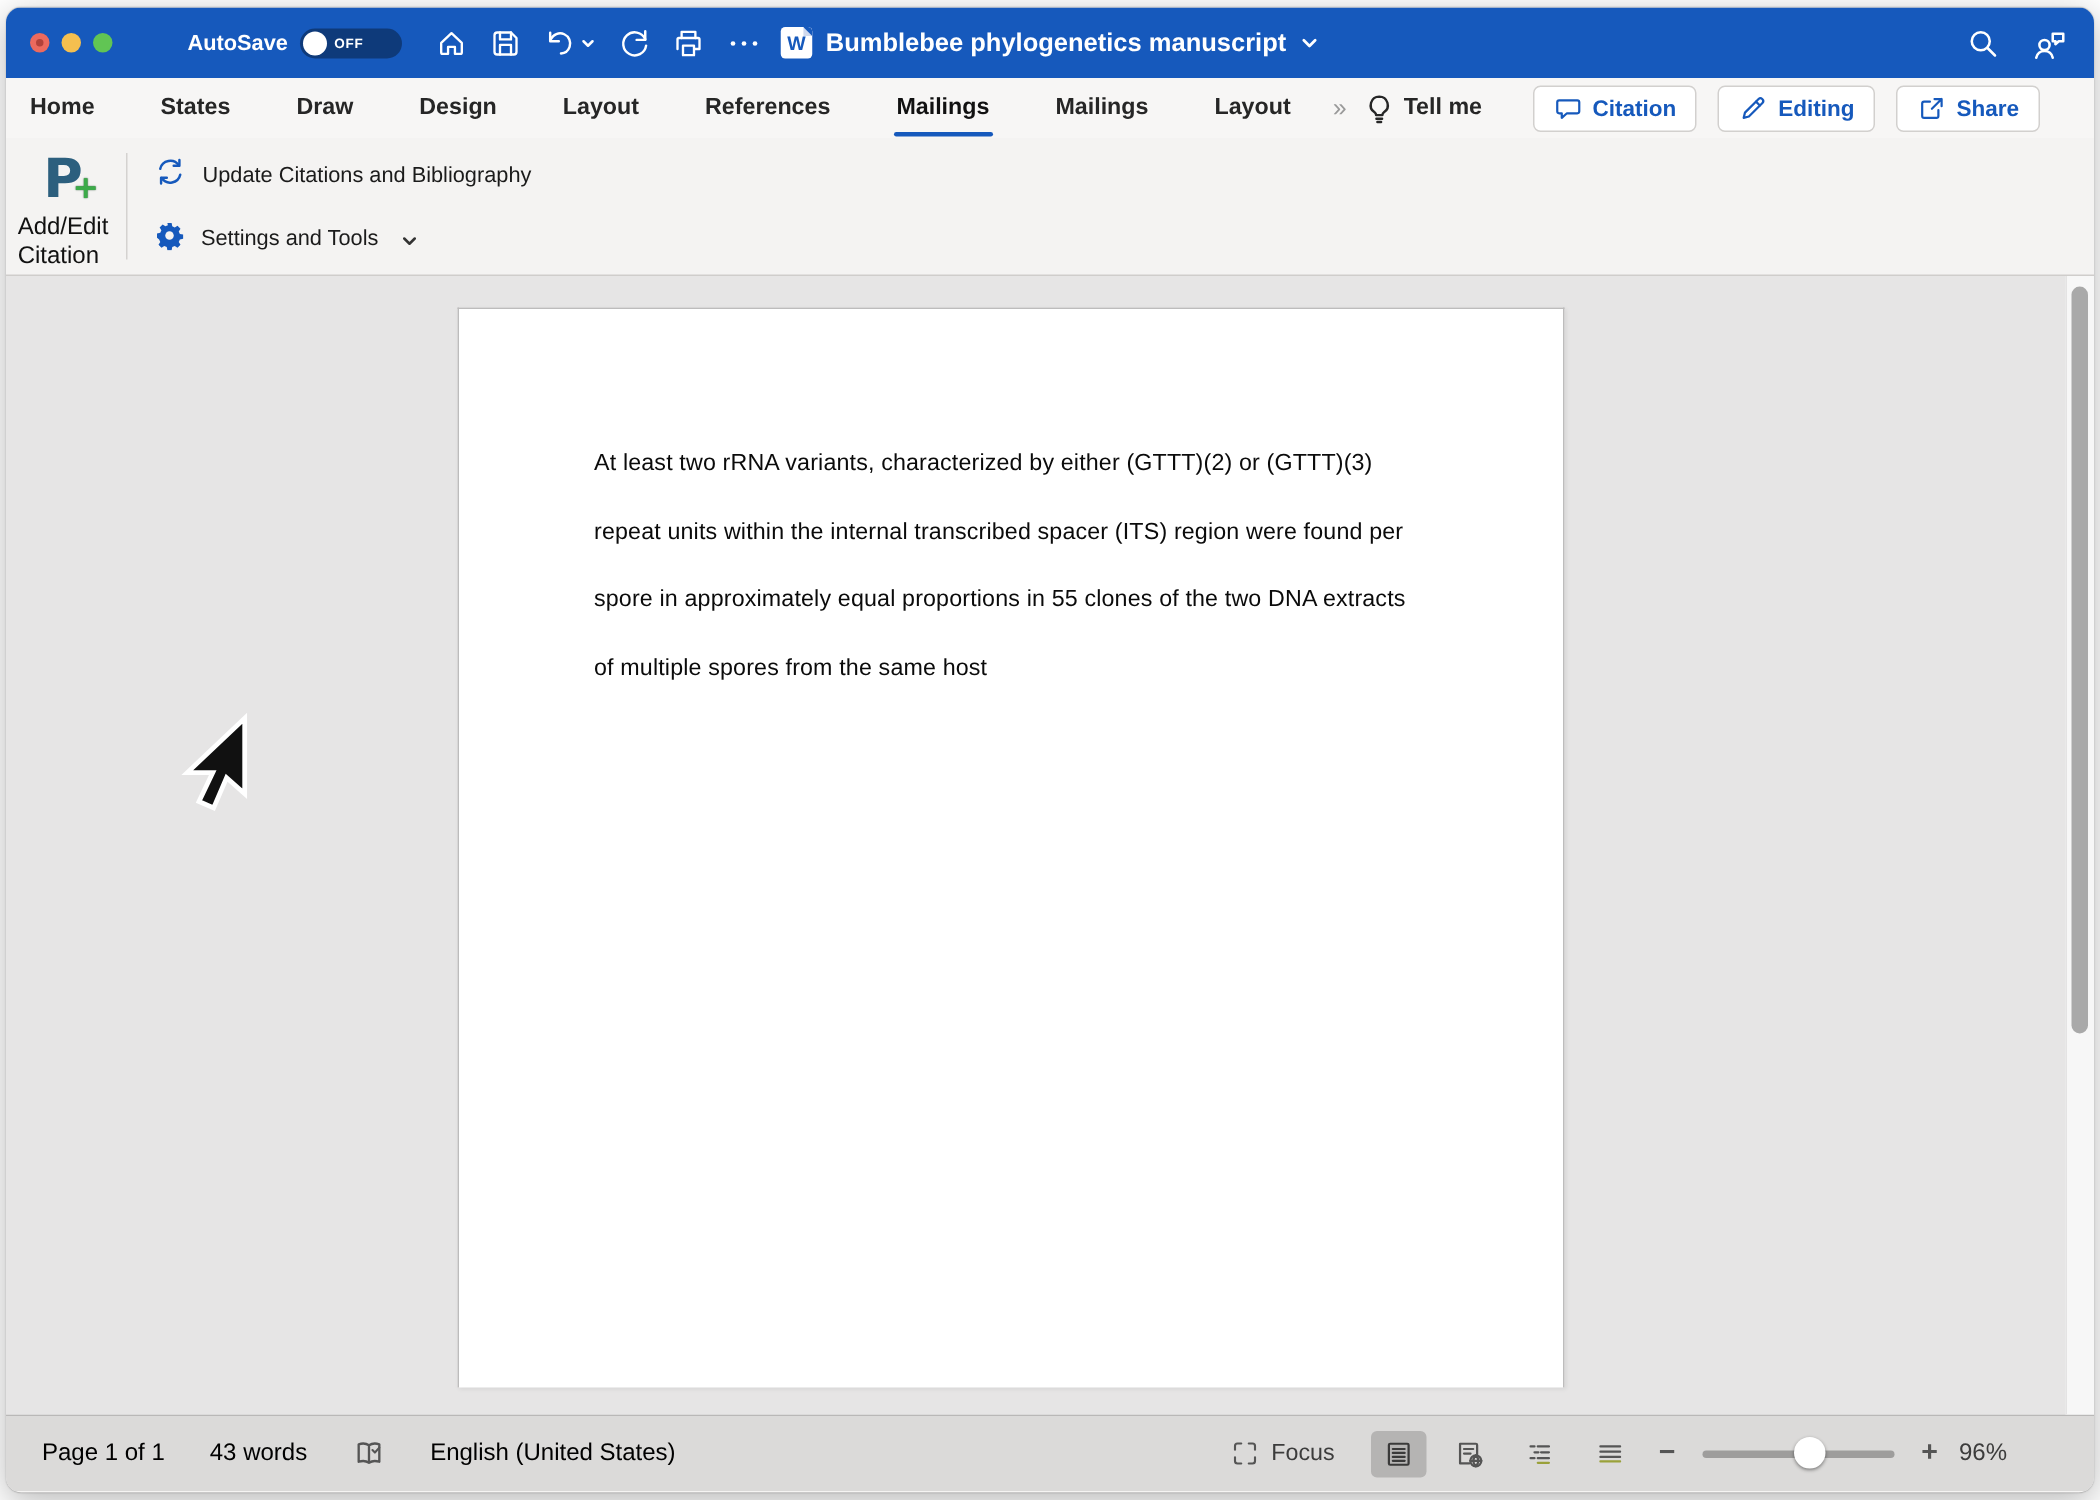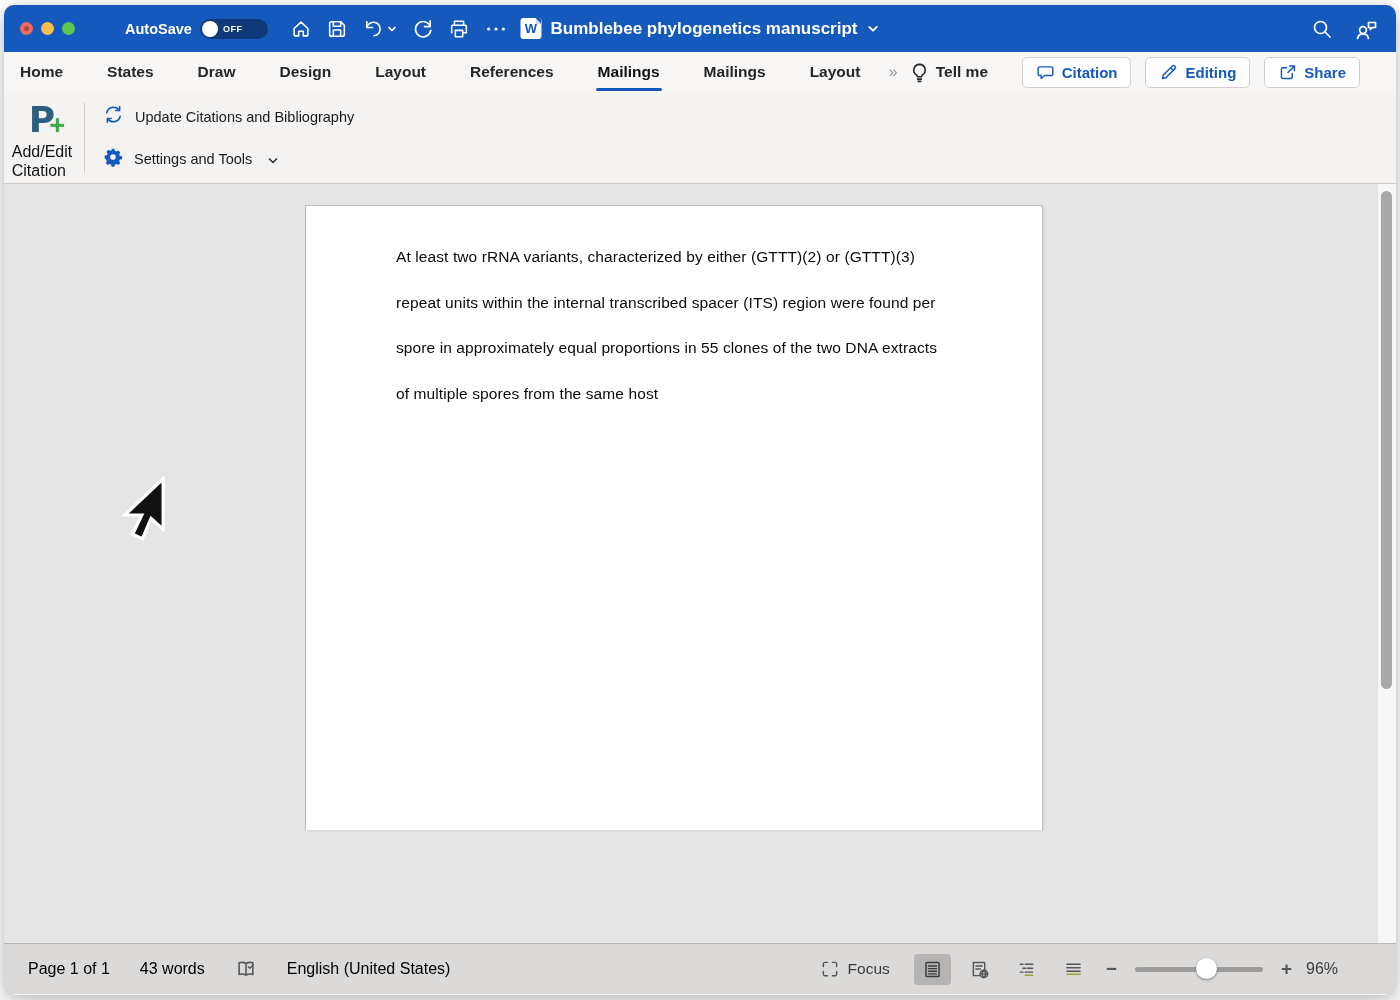--- a/index.html
+++ b/index.html
@@ -58,23 +58,23 @@
   .big-btn-label { font-size:16px; color:#111; line-height:1.2; text-align:left; margin-top:4px; }
   .ribbon-divider { width:1px; background:#d4d2d0; margin:6px 10px 4px 4px; }
   .ribbon-col { display:flex; flex-direction:column; justify-content:space-between; padding:8px 0 10px 8px; }
   .ribbon-row { display:flex; align-items:flex-end; gap:11px; background:none; border:none; cursor:default; }
   .ribbon-row .lbl { font-size:14.5px; color:#1b1b1b; }
   .chev-dn { margin-left:4px; }
 
   
   .doc-area { position:relative; height:759px; background:#e6e5e5; }
   .page {
-    position:absolute; left:301px; top:21px; width:738px; height:625px; background:#fff;
+    position:absolute; left:301px; top:21px; width:738px; height:720px; background:#fff;
     border:1px solid #bdbcbc; border-bottom:none; box-shadow:1px 1px 3px rgba(0,0,0,.08);
-    padding:42px 0 0 90px;
+    padding:94px 0 0 90px;
   }
   .page p { font-size:15.5px; color:#0b0b0b; margin-bottom:27.5px; letter-spacing:.1px; }
   .cursor { position:absolute; left:116px; top:290px; }
   .scroll-track { position:absolute; right:0; top:0; bottom:0; width:19px; background:#f7f7f7; border-left:1px solid #e4e3e3; }
   .scroll-thumb { position:absolute; right:4px; top:7px; width:11px; height:498px; border-radius:6px; background:#a9a9a9; }
 
   
   .statusbar { height:51px; background:#dbdad9; border-top:1px solid #b9b8b7; display:flex; align-items:center;
                padding:0 38px 0 24px; color:#3c3c3c; font-size:15.5px; }
   .sb-left { display:flex; align-items:center; gap:30px; }

